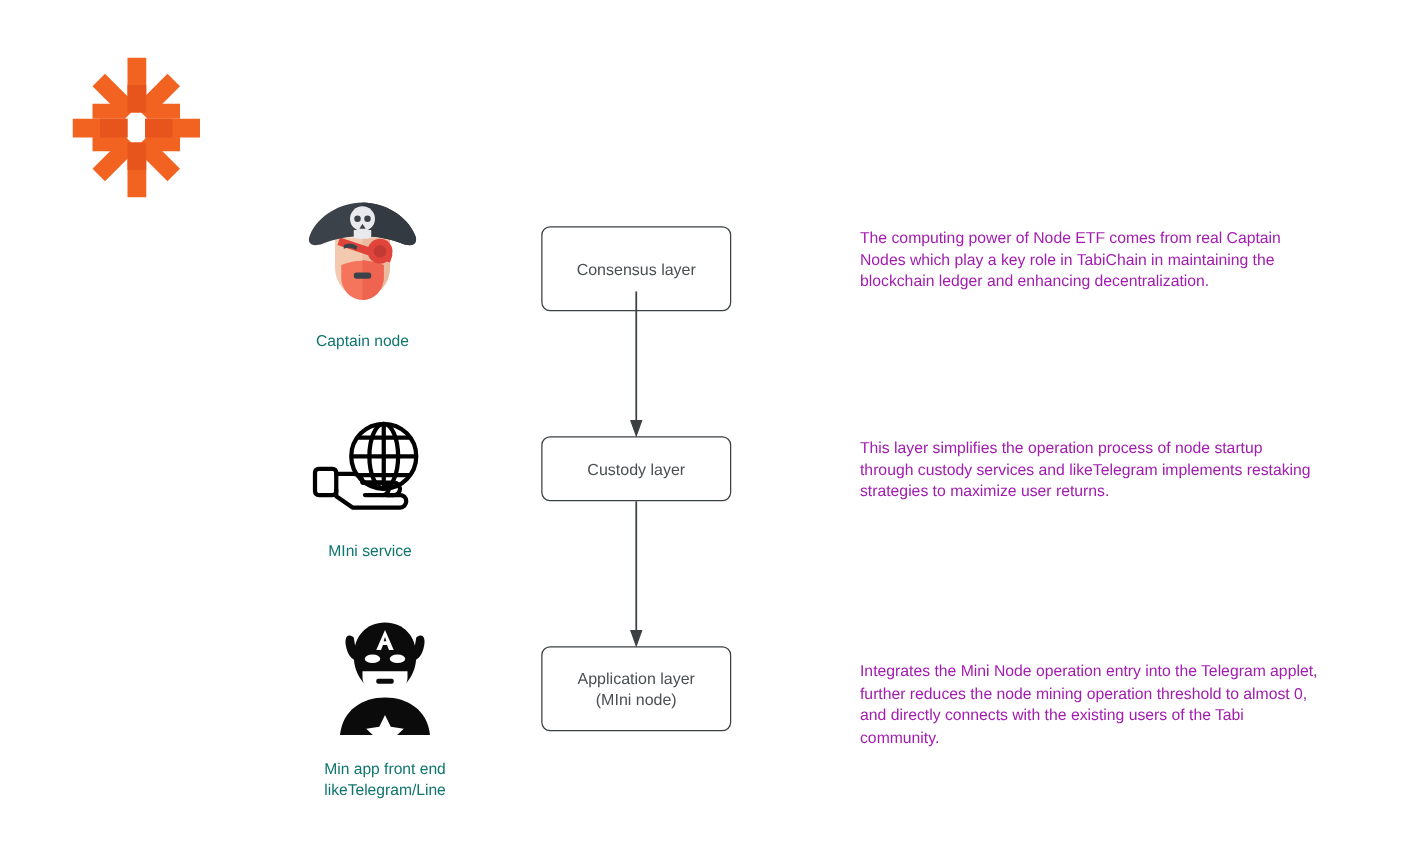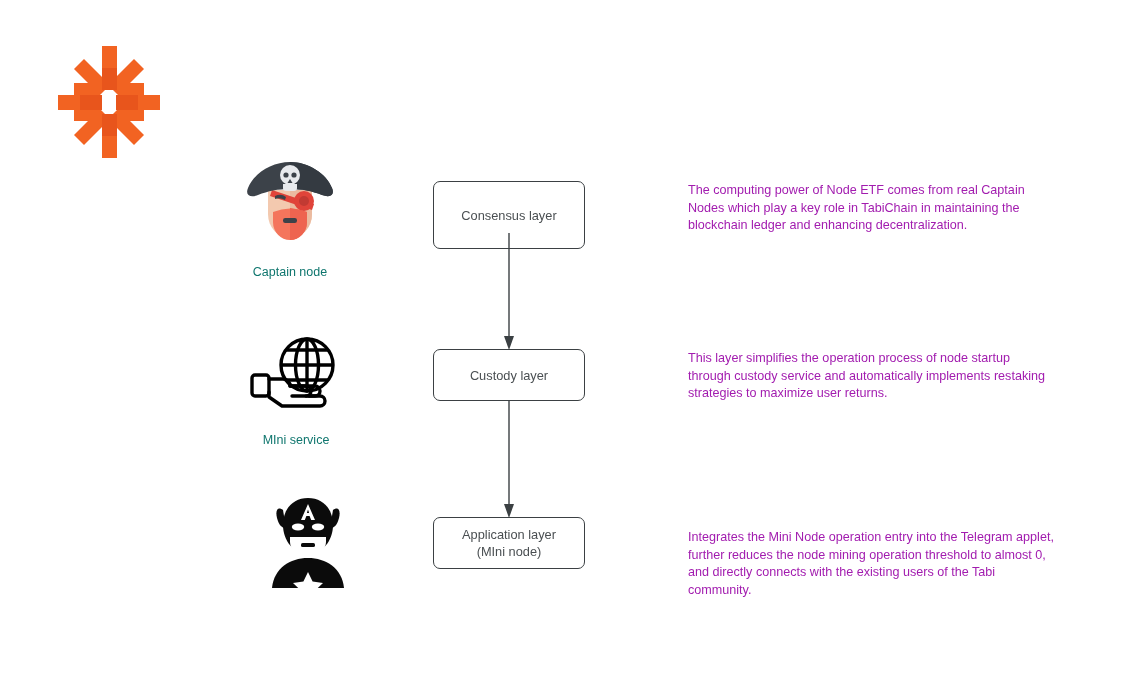--- a/index.html
+++ b/index.html
@@ -64,21 +64,21 @@
     font-size: 12.8px;
     line-height: 17px;
     display: flex;
     align-items: center;
     justify-content: center;
     text-align: center;
     white-space: pre-line;
   }
   #box-consensus   { top: 181px; height: 68px; }
   #box-custody     { top: 349px; height: 52px; text-align: center; }
-  #box-application { top: 517px; height: 52px; }
+  #box-application { top: 517px; height: 68px; }
 
   
   .connector {
     position: absolute;
     left: 495px;
     width: 28px;
   }
   #connector-1 { top: 233px; height: 118px; }
   #connector-2 { top: 401px; height: 118px; }
 
@@ -206,20 +206,22 @@
       <path d="M40 8 L47 24 H43.2 L41.6 20 H38.4 L36.8 24 H33 Z M40 13.5 L38.9 17 h2.2 Z" fill="#ffffff"></path>
 
       <ellipse cx="30" cy="31" rx="6.2" ry="3.4" fill="#ffffff"></ellipse>
       <ellipse cx="50" cy="31" rx="6.2" ry="3.4" fill="#ffffff"></ellipse>
 
       <path d="M22 41 h36 v5 C58 54 50 59 40 59 C30 59 22 54 22 46 Z" fill="#ffffff"></path>
 
       <rect x="33" y="47" width="14" height="4" rx="1.6" fill="#0B0B0B"></rect>
     </svg>
   </div>
+  <div class="icon-label">Min app front end
+likeTelegram/Line</div>
 </div>
 
 <div class="flow-box" id="box-consensus">Consensus layer</div>
 
 <div class="flow-box" id="box-custody">Custody layer</div>
 
 <div class="flow-box" id="box-application">Application layer
 (MIni node)</div>
 
 <div class="connector" id="connector-1">
@@ -231,15 +233,15 @@
 
 <div class="connector" id="connector-2">
   <svg width="28" height="118" viewBox="0 0 28 118" aria-hidden="true">
     <line x1="14" y1="0" x2="14" y2="106" stroke="#3b4043" stroke-width="1.4"></line>
     <path d="M14 117 L9 103 H19 Z" fill="#3b4043"></path>
   </svg>
 </div>
 
 <div class="desc" id="desc-consensus">The computing power of Node ETF comes from real Captain Nodes which play a key role in TabiChain in maintaining the blockchain ledger and enhancing decentralization.</div>
 
-<div class="desc" id="desc-custody">This layer simplifies the operation process of node startup through custody service and automatically implements restaking strategies to maximize user returns.</div>
+<div class="desc" id="desc-custody">This layer simplifies the operation process of node startup through custody services and likeTelegram implements restaking strategies to maximize user returns.</div>
 
 <div class="desc" id="desc-application">Integrates the Mini Node operation entry into the Telegram applet, further reduces the node mining operation threshold to almost 0, and directly connects with the existing users of the Tabi community.</div>
 
 </body></html>

